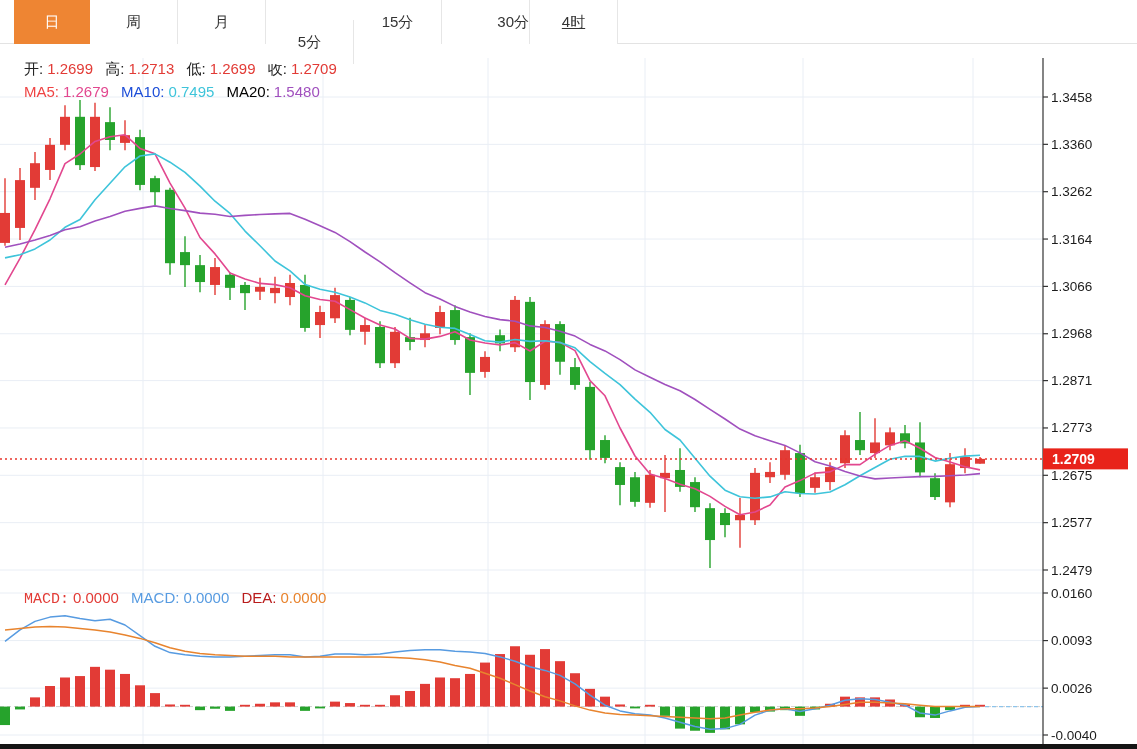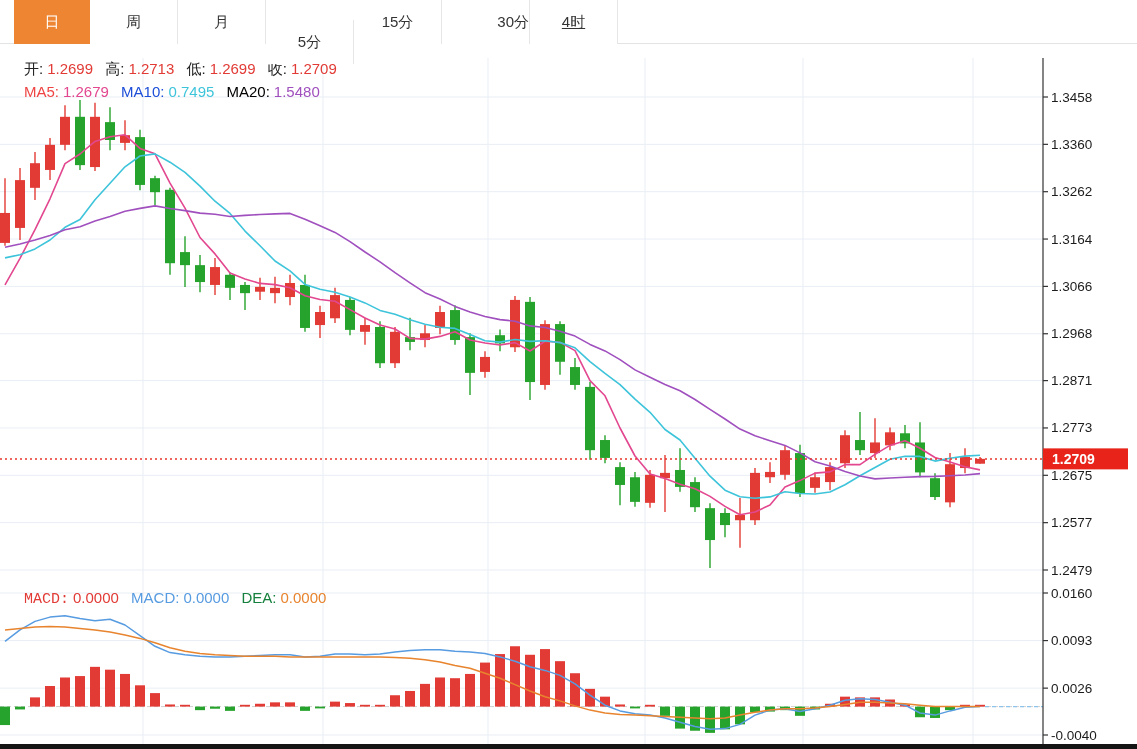--- a/index.html
+++ b/index.html
@@ -39,21 +39,21 @@
 
   <div class="textrow" style="top:83px;">
     <span class="pair"><span class="c-ma5" style="color: #ef4444;">MA5:</span><span class="c-ma5" style="color: rgb(226, 71, 143);">1.2679</span></span>
     <span class="pair"><span class="c-ma10" style="color: #1d4ed8;">MA10:</span><span class="c-ma10" style="color: rgb(62, 196, 218);">0.7495</span></span>
     <span class="pair"><span class="c-ma20" style="color: #000000;">MA20:</span><span class="c-ma20" style="color: rgb(160, 80, 190);">1.5480</span></span>
   </div>
 
   <div class="textrow" style="top:589px;">
     <span class="pair"><span class="c-macd" style="color: rgb(226, 59, 54); font-family: Liberation Mono, monospace;">MACD:</span><span class="c-macd" style="color: rgb(226, 59, 54);">0.0000</span></span>
     <span class="pair"><span class="c-diff" style="color: rgb(87, 155, 225);">MACD:</span><span class="c-diff" style="color: rgb(87, 155, 225);">0.0000</span></span>
-    <span class="pair"><span class="c-dea" style="color: #15803d;">DEA:</span><span class="c-dea" style="color: rgb(232, 132, 46);">0.0000</span></span>
+    <span class="pair"><span class="c-dea" style="color: #b91c1c;">DEA:</span><span class="c-dea" style="color: rgb(232, 132, 46);">0.0000</span></span>
   </div>
 
   <svg width="1137" height="749" viewBox="0 0 1137 749">
       <g>
         <line x1="143" y1="58" x2="143" y2="744" stroke="#e9eef5" stroke-width="1"></line>
         <line x1="323" y1="58" x2="323" y2="744" stroke="#e9eef5" stroke-width="1"></line>
         <line x1="488" y1="58" x2="488" y2="744" stroke="#e9eef5" stroke-width="1"></line>
         <line x1="645" y1="58" x2="645" y2="744" stroke="#e9eef5" stroke-width="1"></line>
         <line x1="803" y1="58" x2="803" y2="744" stroke="#e9eef5" stroke-width="1"></line>
         <line x1="973" y1="58" x2="973" y2="744" stroke="#e9eef5" stroke-width="1"></line>

